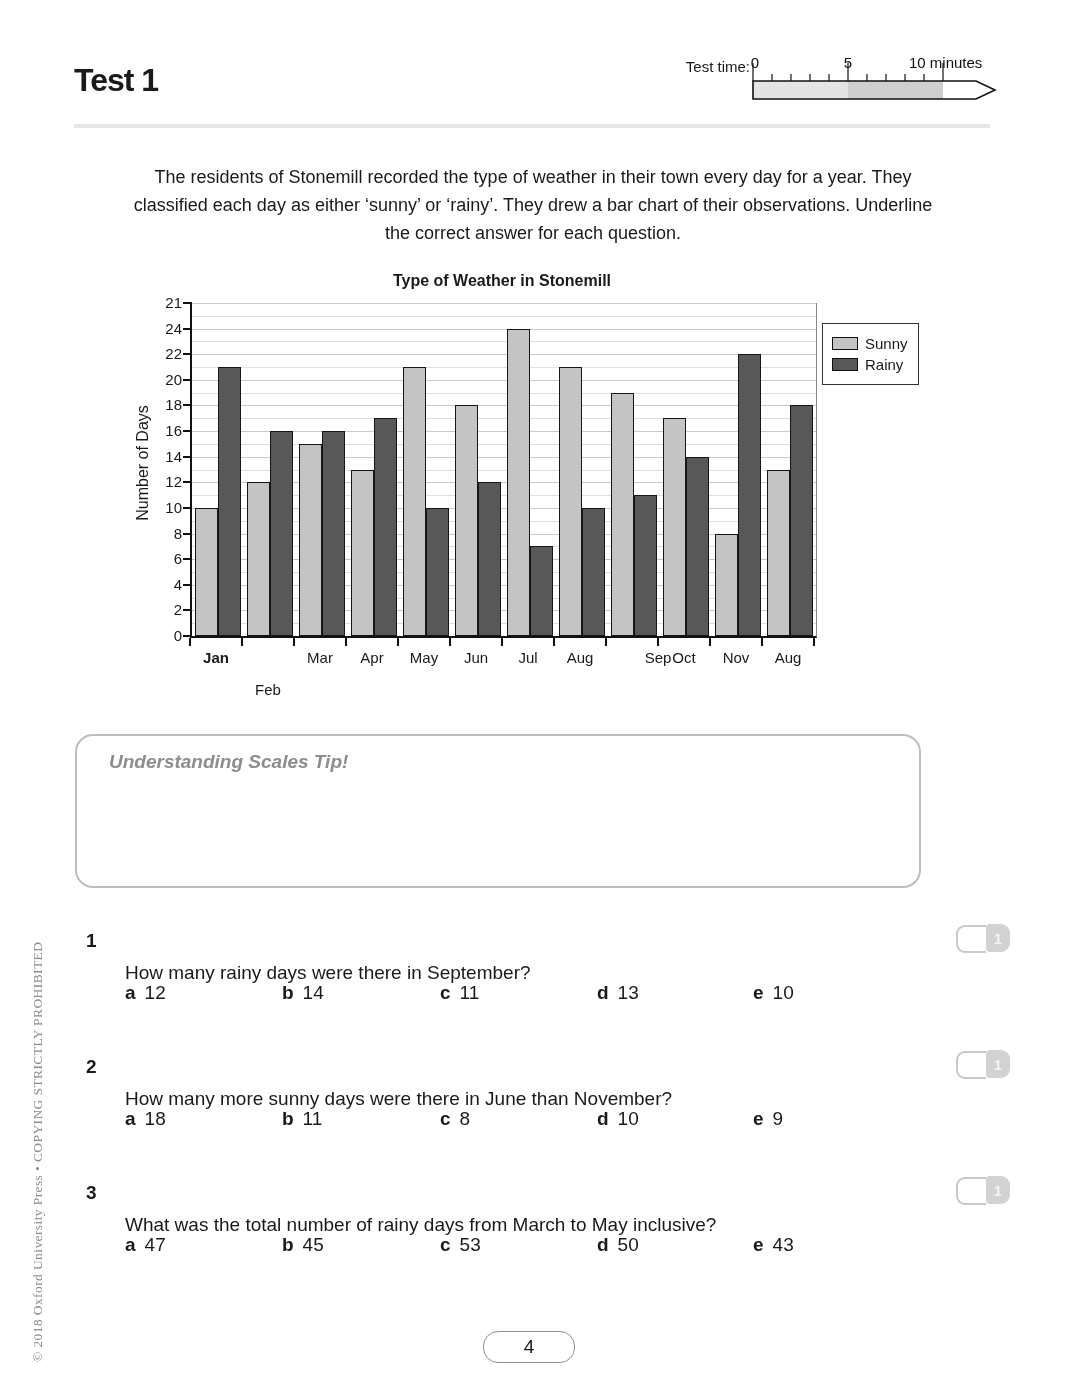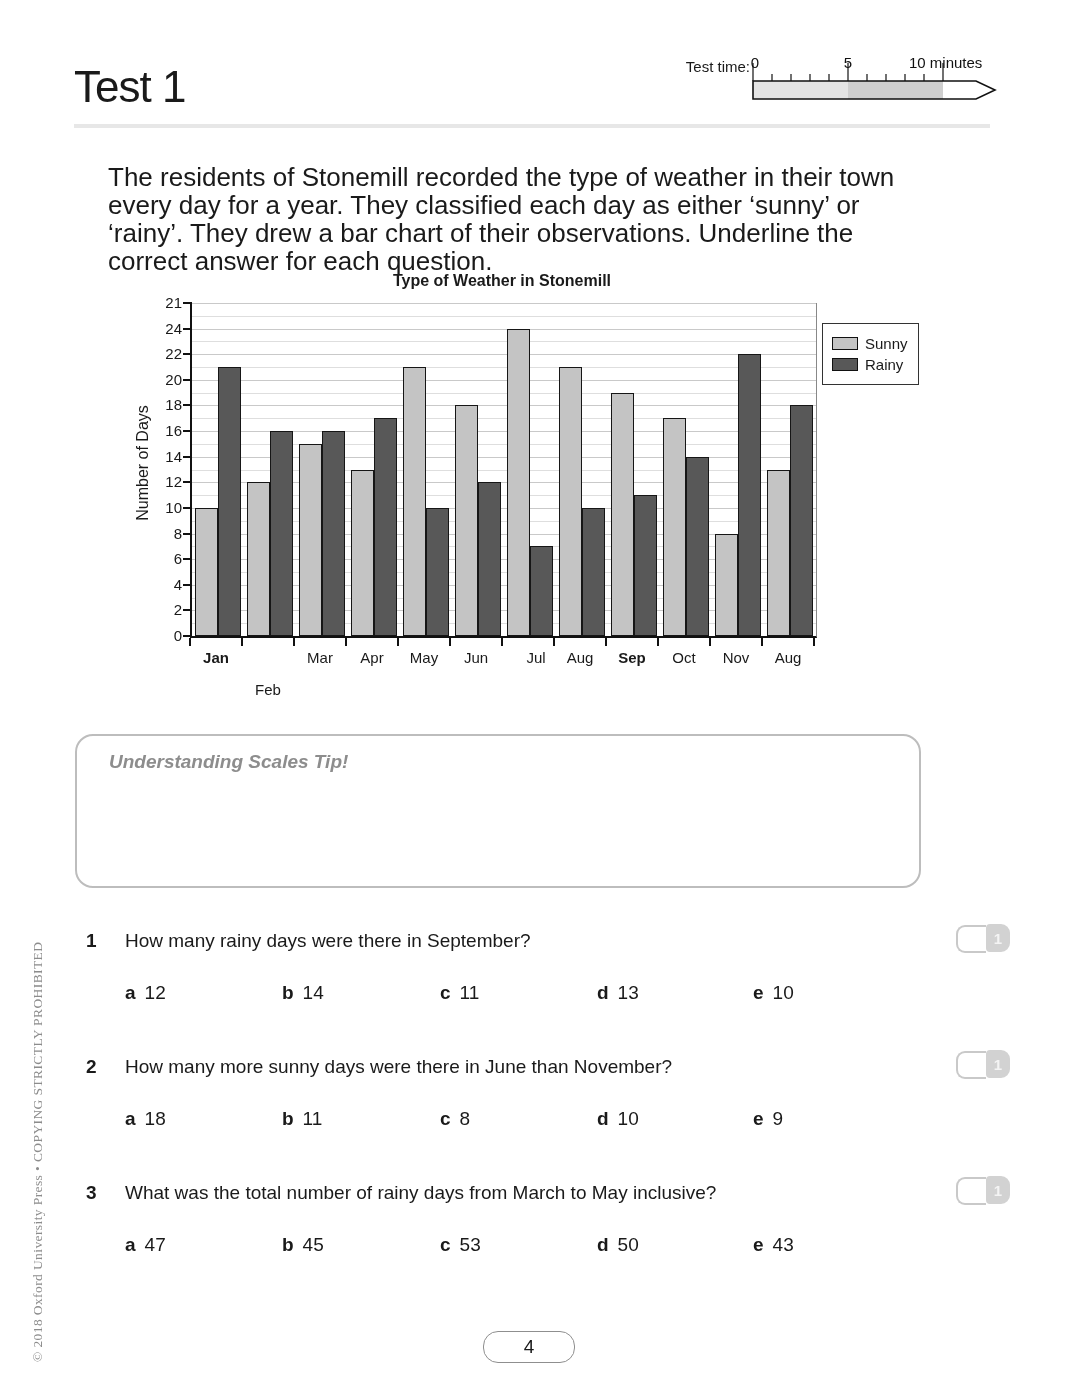--- a/index.html
+++ b/index.html
@@ -1,26 +1,26 @@
 <!DOCTYPE html>
 <html><head>
 <meta charset="utf-8">
 <style>
   html,body{margin:0;padding:0;background:#fff;}
   .page{position:relative;width:1071px;height:1394px;background:#ffffff;overflow:hidden;
         font-family:"Liberation Sans",sans-serif;color:#1a1a1a;}
 
   
-  .test-title{position:absolute;left:74px;top:62px;font-size:44px;font-weight:normal;letter-spacing:-1px;}
+  .test-title{position:absolute;left:74px;top:62px;font-size:32px;font-weight:bold;letter-spacing:-1px;}
   .test-time-label{position:absolute;left:650px;top:58px;width:100px;text-align:right;font-size:15px;}
   .ruler-svg{position:absolute;left:751px;top:52px;}
   .header-rule{position:absolute;left:74px;top:124px;width:916px;height:4px;background:#e7e7e7;}
 
   
-  .intro{position:absolute;left:108px;top:163px;width:800px;font-size:26px;line-height:28px;}
+  .intro{position:absolute;left:133px;top:163px;width:800px;font-size:18px;line-height:28px;text-align:center;}
 
   
   .chart{position:absolute;left:140px;top:272px;width:860px;height:430px;}
   .chart-title{position:absolute;left:50px;top:0;width:624px;text-align:center;font-size:16px;font-weight:bold;}
   .plot{position:absolute;left:50px;top:31px;width:624px;height:333px;
         border-left:2px solid #111;border-bottom:2px solid #111;border-right:1px solid #888;background:#fff;}
   .gridline{position:absolute;left:0;width:100%;height:1px;}
   .bar{position:absolute;bottom:0;width:23px;border:1px solid #161616;box-sizing:border-box;}
   .ytick{position:absolute;left:-9px;width:9px;height:2px;background:#111;}
   .ylab{position:absolute;left:0;width:42px;text-align:right;font-size:15px;}
@@ -34,21 +34,21 @@
   .legend-swatch{width:24px;height:11px;border:1px solid #111;margin-right:7px;flex:0 0 auto;}
   .legend-label{font-size:15px;}
 
   
   .tip{position:absolute;left:75px;top:734px;width:842px;height:150px;border:2px solid #bdbdbd;border-radius:18px;}
   .tip-title{position:absolute;left:32px;top:15px;font-size:19px;font-weight:bold;font-style:italic;color:#8d8d8d;}
   .tip-body{position:absolute;left:32px;top:48px;width:780px;font-size:17.5px;line-height:30px;color:#1f1f1f;}
 
   
   .q-num{position:absolute;left:86px;width:24px;font-size:19px;font-weight:bold;}
-  .q-text{position:absolute;left:125px;width:780px;font-size:19px;}
+  .q-text{position:absolute;left:125px;width:780px;font-size:19px;margin-top:32px;}
   .q-options{position:absolute;left:125px;width:820px;height:26px;}
   .opt{position:absolute;font-size:19px;white-space:nowrap;}
   .opt b{margin-right:9px;}
   .badge{position:absolute;left:956px;width:54px;height:28px;}
   .badge-left{position:absolute;left:0;top:1px;width:28px;height:24px;background:#fff;
               border:2px solid #c9c9c9;border-right:none;border-radius:9px 0 0 9px;}
   .badge-right{position:absolute;left:30px;top:0;width:24px;height:28px;background:#d2d2d2;
                border-radius:4px 9px 9px 4px;color:#f4f4f4;font-size:15px;font-weight:bold;
                display:flex;align-items:center;justify-content:center;}
 
@@ -183,23 +183,23 @@
       <div class="ylab" style="top: 98.8462px;">20</div>
       <div class="ylab" style="top: 73.2308px;">22</div>
       <div class="ylab" style="top: 47.6154px;">24</div>
       <div class="ylab" style="top: 22px;">21</div>
       <div class="month-label" style="left: 50px; font-weight: bold;">Jan</div>
       <div class="month-label" style="left: 102px; margin-top: 32px;">Feb</div>
       <div class="month-label" style="left: 154px;">Mar</div>
       <div class="month-label" style="left: 206px;">Apr</div>
       <div class="month-label" style="left: 258px;">May</div>
       <div class="month-label" style="left: 310px;">Jun</div>
-      <div class="month-label" style="left: 370px; text-align: center;">Jul</div>
+      <div class="month-label" style="left: 362px; text-align: center;">Jul</div>
       <div class="month-label" style="left: 414px;">Aug</div>
-      <div class="month-label" style="left: 466px; font-weight: bold;">Sep</div>
+      <div class="month-label" style="left: 492px;">Sep</div>
       <div class="month-label" style="left: 518px;">Oct</div>
       <div class="month-label" style="left: 570px;">Nov</div>
       <div class="month-label" style="left: 622px;">Aug</div>
       <div class="xtick" style="left: 49px;"></div>
       <div class="xtick" style="left: 101px;"></div>
       <div class="xtick" style="left: 153px;"></div>
       <div class="xtick" style="left: 205px;"></div>
       <div class="xtick" style="left: 257px;"></div>
       <div class="xtick" style="left: 309px;"></div>
       <div class="xtick" style="left: 361px;"></div>

